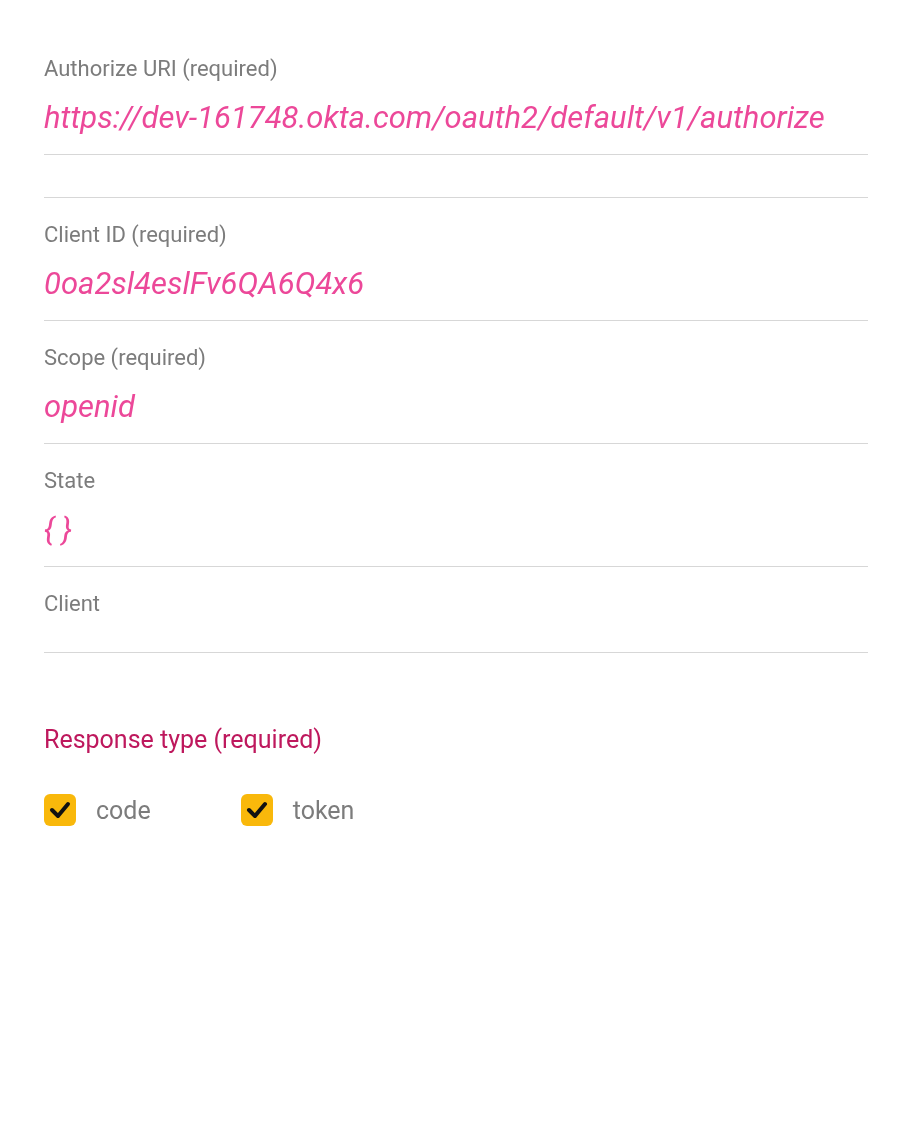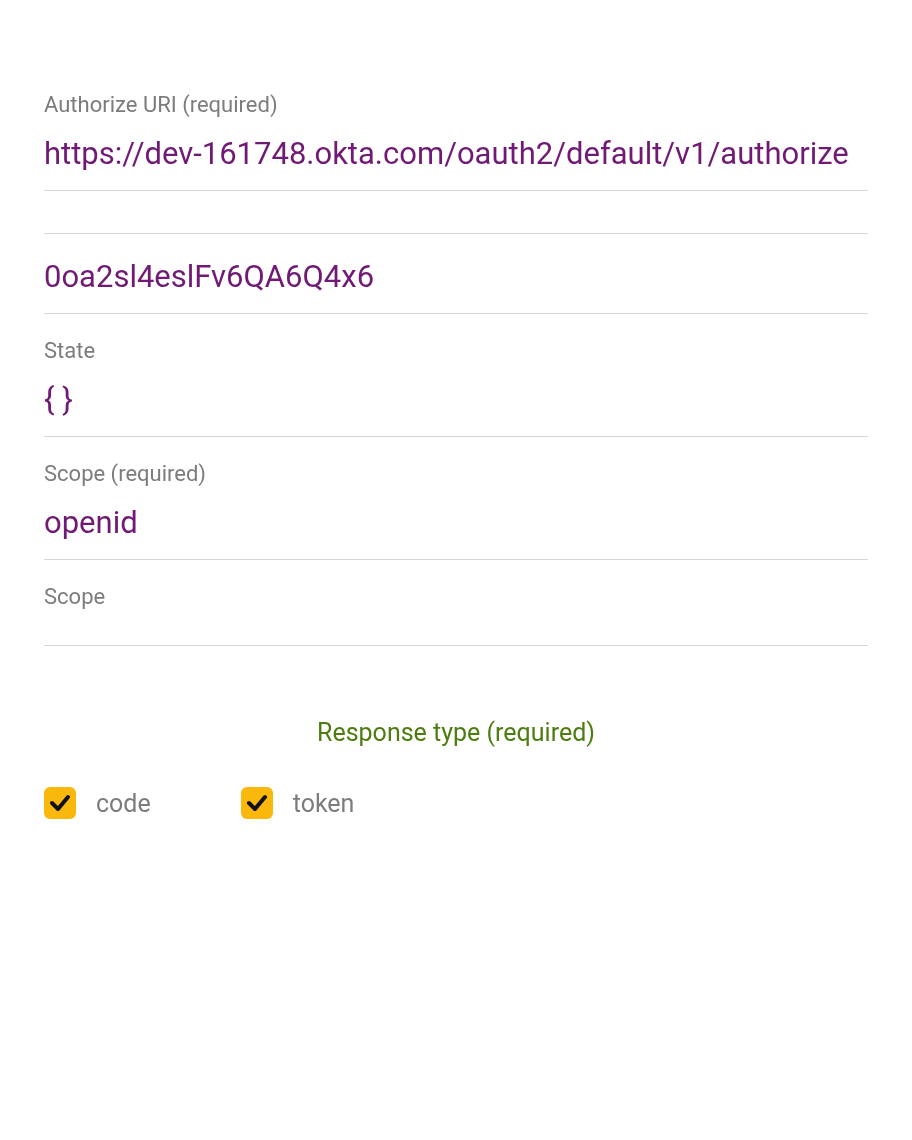--- a/index.html
+++ b/index.html
@@ -5,21 +5,21 @@
   * { box-sizing: border-box; }
   html, body {
     margin: 0;
     padding: 0;
     width: 912px;
     font-family: -apple-system, BlinkMacSystemFont, "Segoe UI", Roboto, "Helvetica Neue", Arial, sans-serif;
     background: #ffffff;
     color: #222;
   }
   .container {
-    padding: 92px 44px 40px 44px;
+    padding: 56px 44px 40px 44px;
   }
   .field {
     margin-bottom: 0;
     border-bottom: 1px solid #d7d7d7;
     padding-bottom: 18px;
     padding-top: 24px;
   }
   .field:first-child {
     padding-top: 0;
   }
@@ -28,36 +28,36 @@
     color: #7c7c7c;
     font-weight: 400;
     margin-bottom: 18px;
     display: block;
   }
   .field-input {
     width: 100%;
     border: none;
     outline: none;
     font-size: 31px;
-    color: #701a75;
+    color: #ec4899;
     font-weight: 400;
     background: transparent;
     padding: 0;
     font-family: inherit;
     text-overflow: clip;
     overflow: hidden;
     white-space: nowrap;
+    font-style: italic;
   }
   .section-label {
     font-size: 25px;
-    color: #4d7c0f;
+    color: #be185d;
     font-weight: 400;
     margin-top: 72px;
     margin-bottom: 40px;
-    text-align: center;
   }
   .checkbox-row {
     display: flex;
     gap: 90px;
     align-items: flex-start;
   }
   .checkbox-item {
     display: flex;
     align-items: center;
     gap: 20px;
@@ -96,35 +96,36 @@
 
   <div class="field">
     <label class="field-label">Authorize URI (required)</label>
     <input class="field-input" type="text" value="https://dev-161748.okta.com/oauth2/default/v1/authorize" style="">
   </div>
 
   <div class="field">
   </div>
 
   <div class="field">
+    <label class="field-label">Client ID (required)</label>
     <input class="field-input" type="text" value="0oa2sl4eslFv6QA6Q4x6" style="">
+  </div>
+
+  <div class="field">
+    <label class="field-label">Scope (required)</label>
+    <input class="field-input" type="text" value="openid" style="">
   </div>
 
   <div class="field">
     <label class="field-label">State</label>
     <input class="field-input" type="text" value="{ }" style="">
   </div>
 
   <div class="field">
-    <label class="field-label">Scope (required)</label>
-    <input class="field-input" type="text" value="openid" style="">
-  </div>
-
-  <div class="field">
-    <label class="field-label">Scope</label>
+    <label class="field-label">Client</label>
   </div>
 
   <div class="section-label">Response type (required)</div>
 
   <div class="checkbox-row">
 
     <div class="checkbox-item">
       <span class="cb checked">
         <svg viewBox="0 0 24 24">
             <path d="M4 12 L10 18 L20 6" stroke="#111" stroke-width="4" fill="none" stroke-linecap="round" stroke-linejoin="round"></path>

